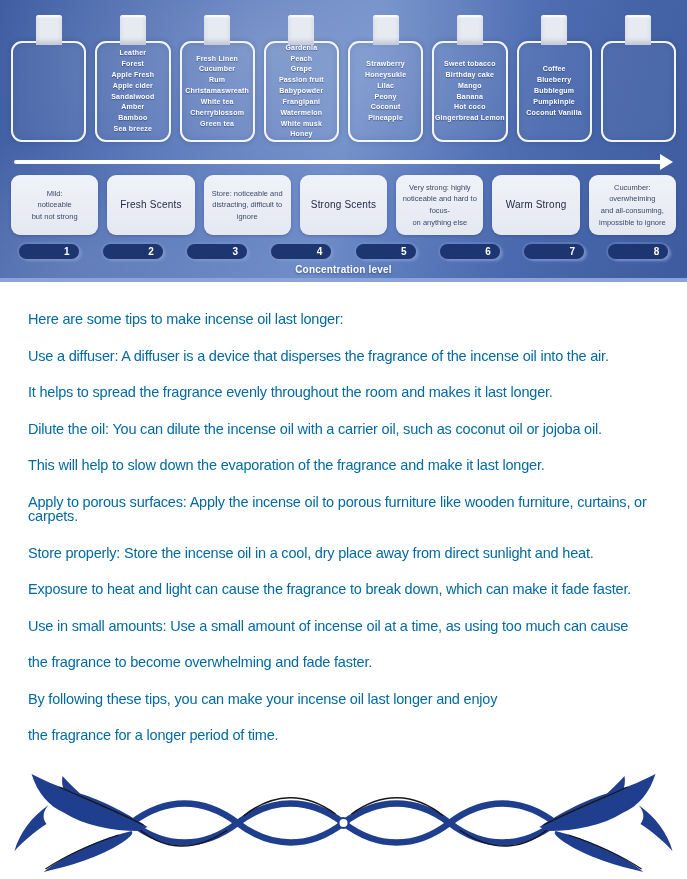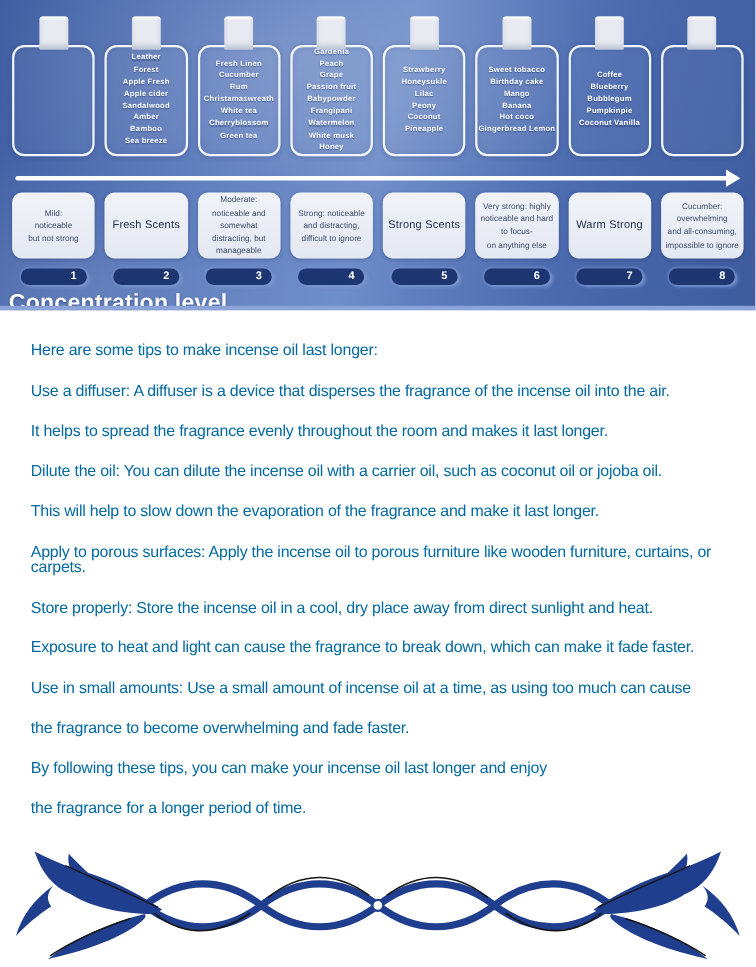--- a/index.html
+++ b/index.html
@@ -62,22 +62,22 @@
   .pills { display:flex; gap:9px; padding:0 11px; margin-top:9px; }
   .pill-slot { flex:1; display:flex; justify-content:center; }
   .pill {
     width:60px; height:15px; background:#1d3570; border-radius:8px;
     display:flex; align-items:center; justify-content:flex-end; padding-right:9px;
     color:#fff; font-size:10px; font-weight:700;
     box-shadow:0 0 0 2px rgba(125,150,205,.35), 3px 2px 3px rgba(130,155,210,.7);
   }
 
   .caption {
-    margin:5px 0 0 0; padding:0 8px; font-size:21px; font-weight:700; color:#fff;
-    letter-spacing:.2px; text-shadow:0 1px 2px rgba(20,40,90,.55);
+    margin:5px 0 0 0; padding:0 8px; font-size:10px; font-weight:700; color:#fff;
+    letter-spacing:.2px; text-shadow:0 1px 2px rgba(20,40,90,.55);text-align:center;
   }
   .strip { position:absolute; left:0; right:0; bottom:0; height:4px; background:#8ba3d8; }
 
   
   .tips { padding:30px 10px 0 28px; }
   .tips p {
     margin:0 0 22px 0; font-size:14.5px; line-height:14.5px; color:#0369a1;
     letter-spacing:-0.2px; font-weight:normal;
   }
 
@@ -181,22 +181,21 @@
     <div class="arrow">
       <div class="shaft"></div>
       <div class="head"></div>
     </div>
 
     <div class="boxes">
       <div class="level-box">Mild:
 noticeable
 but not strong</div>
       <div class="level-box em">Fresh Scents</div>
-      <div class="level-box">Moderate: noticeable and somewhat distracting, but manageable</div>
-      <div class="level-box">Strong: noticeable and distracting, difficult to ignore</div>
+      <div class="level-box">Store: noticeable and distracting, difficult to ignore</div>
       <div class="level-box em">Strong Scents</div>
       <div class="level-box">Very strong: highly noticeable and hard to focus-
 on anything else</div>
       <div class="level-box em">Warm Strong</div>
       <div class="level-box">Cucumber:
 overwhelming
 and all-consuming,
 impossible to ignore</div>
     </div>
 

